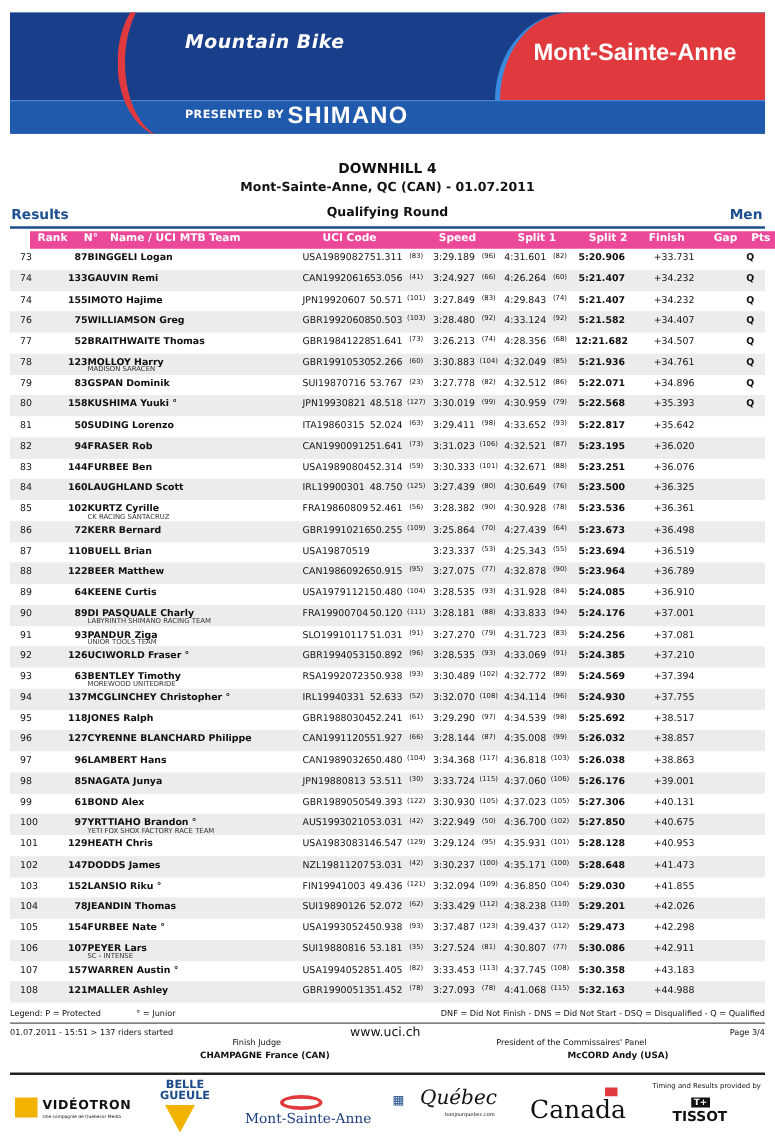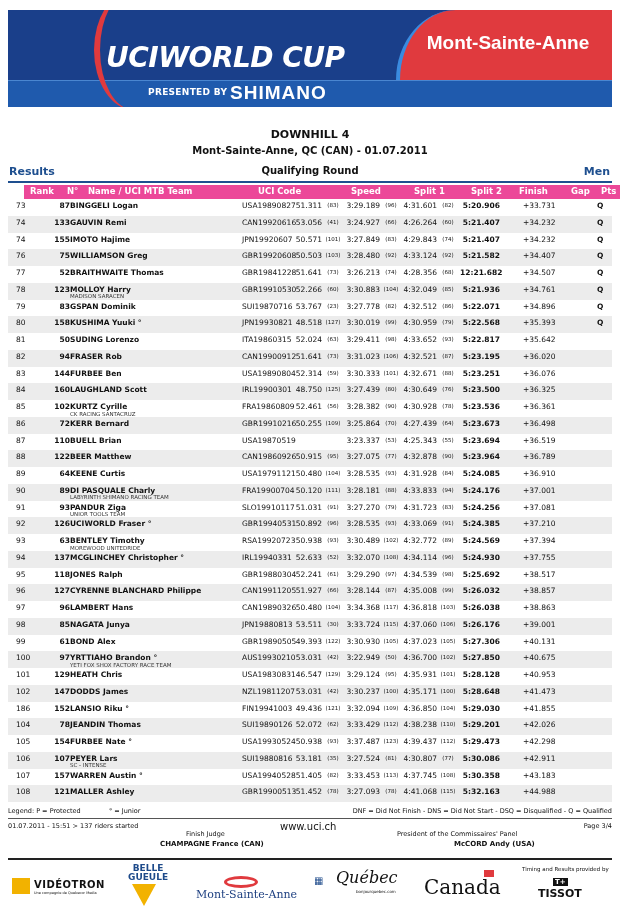--- a/index.html
+++ b/index.html
@@ -83,21 +83,21 @@
   .tissot-mark { left: 553px; top: 16px; font-weight: bold; font-size: 7px; color: #fff; background: #111; padding: 0 2px; }
   .tissot { left: 538px; top: 25px; font-weight: bold; font-size: 11px; }
 </style>
 </head>
 <body>
 
 <div class="banner">
   <div class="banner-top"></div>
   <div class="banner-bottom"></div>
   <div class="red-arc"></div>
-  <div class="wc-title">UCIWORLD CUP</div>
+  <div class="mb-title">Mountain Bike</div>
   <div class="venue-box">
     <div class="venue-text">Mont-Sainte-Anne</div>
   </div>
   <div class="presented">PRESENTED BY</div>
   <div class="shimano">SHIMANO</div>
 </div>
 
 <div class="event-title">DOWNHILL 4</div>
 <div class="event-sub">Mont-Sainte-Anne, QC (CAN) - 01.07.2011</div>
 <div class="results-label">Results</div>
@@ -593,21 +593,21 @@
       <span class="c-sr">(42)</span>
       <span class="c-s1">3:30.237</span>
       <span class="c-s1r">(100)</span>
       <span class="c-s2">4:35.171</span>
       <span class="c-s2r">(100)</span>
       <span class="c-fin">5:28.648</span>
       <span class="c-gap">+41.473</span>
       <span class="c-pts"></span>
     </div>
     <div class="row">
-      <span class="c-rank">186</span>
+      <span class="c-rank">103</span>
       <span class="c-num">152</span>
       <span class="c-name">LANSIO Riku °</span>
       <span class="c-team"></span>
       <span class="c-code">FIN19941003</span>
       <span class="c-speed">49.436</span>
       <span class="c-sr">(121)</span>
       <span class="c-s1">3:32.094</span>
       <span class="c-s1r">(109)</span>
       <span class="c-s2">4:36.850</span>
       <span class="c-s2r">(104)</span>

